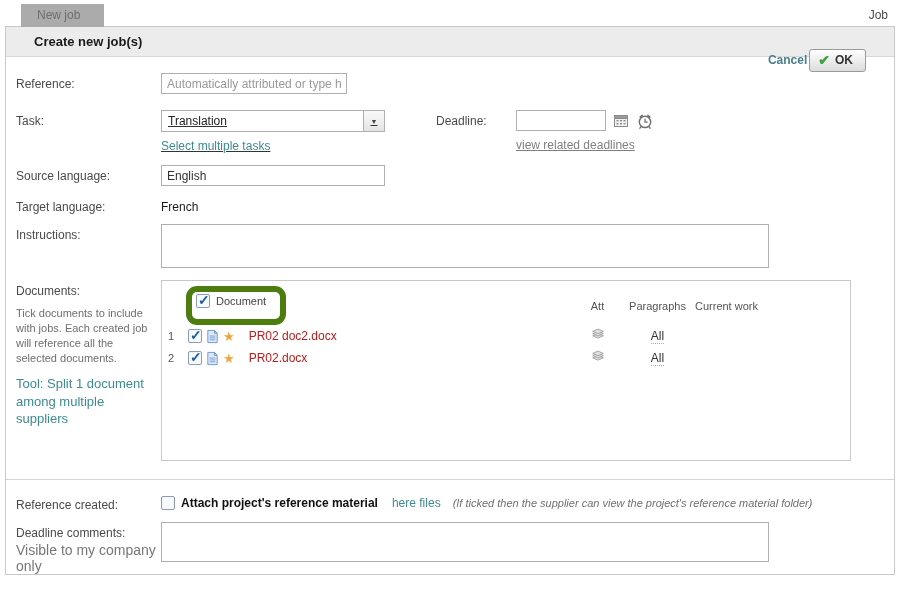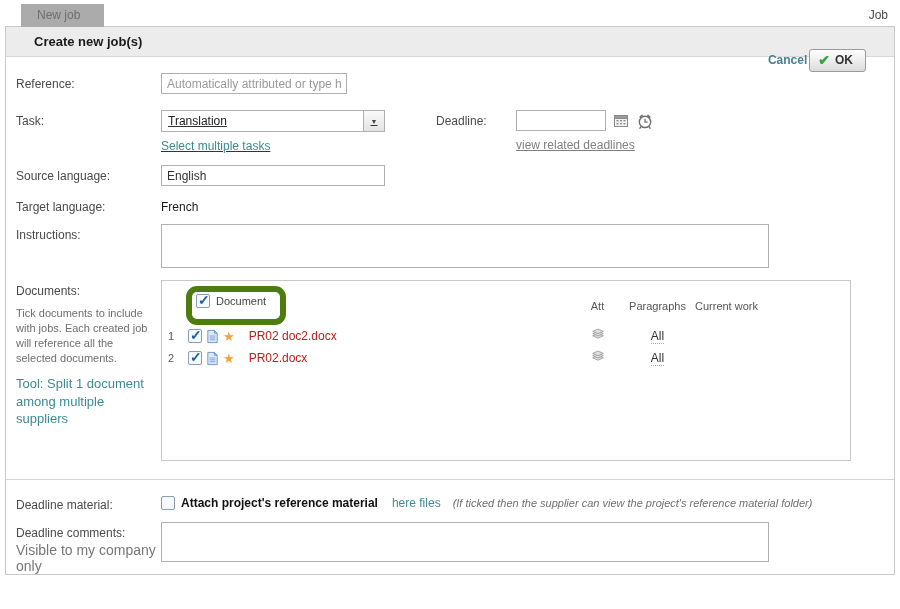--- a/index.html
+++ b/index.html
@@ -259,21 +259,21 @@
               <span class="all-val">All</span>
             </span>
             <span class="col-cur"></span>
           </div>
         </div>
       </div>
 
       <div class="divider"></div>
 
       <div class="frow">
-        <div class="flabel">Deadline material:</div>
+        <div class="flabel">Reference created:</div>
         <div class="refmat-line">
           <span class="cb"></span>
           <span class="refmat-label">Attach project's reference material</span>
           <span class="link" style="margin-left:8px;">here files</span>
           <span class="refmat-note">(If ticked then the supplier can view the project's reference material folder)</span>
         </div>
       </div>
 
       <div class="frow mt10">
         <div class="flabel">

